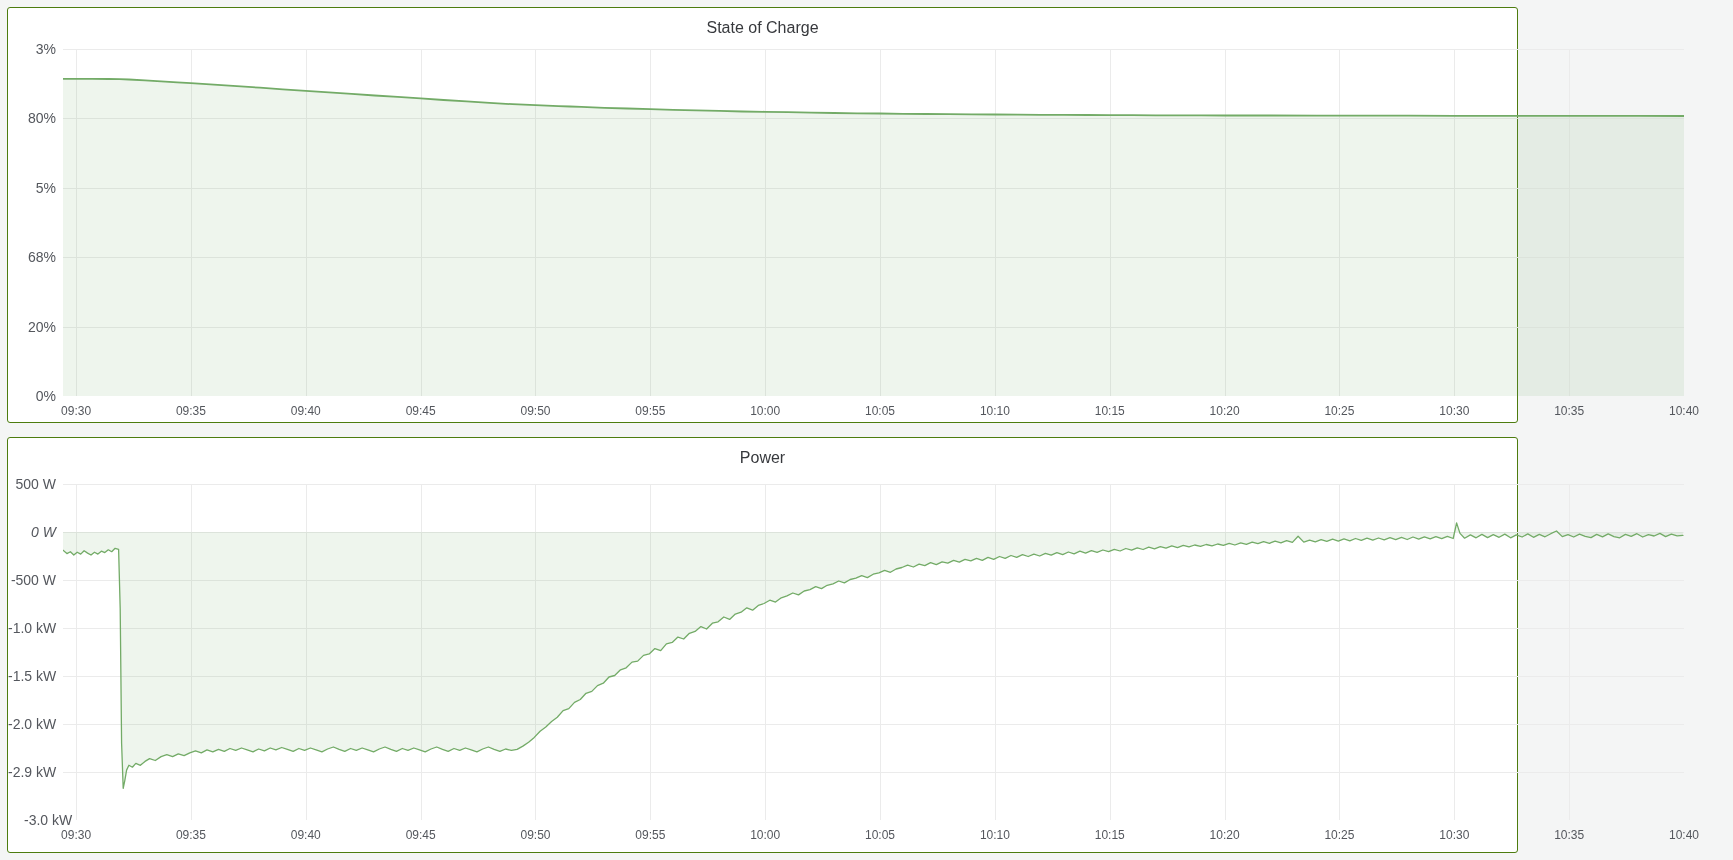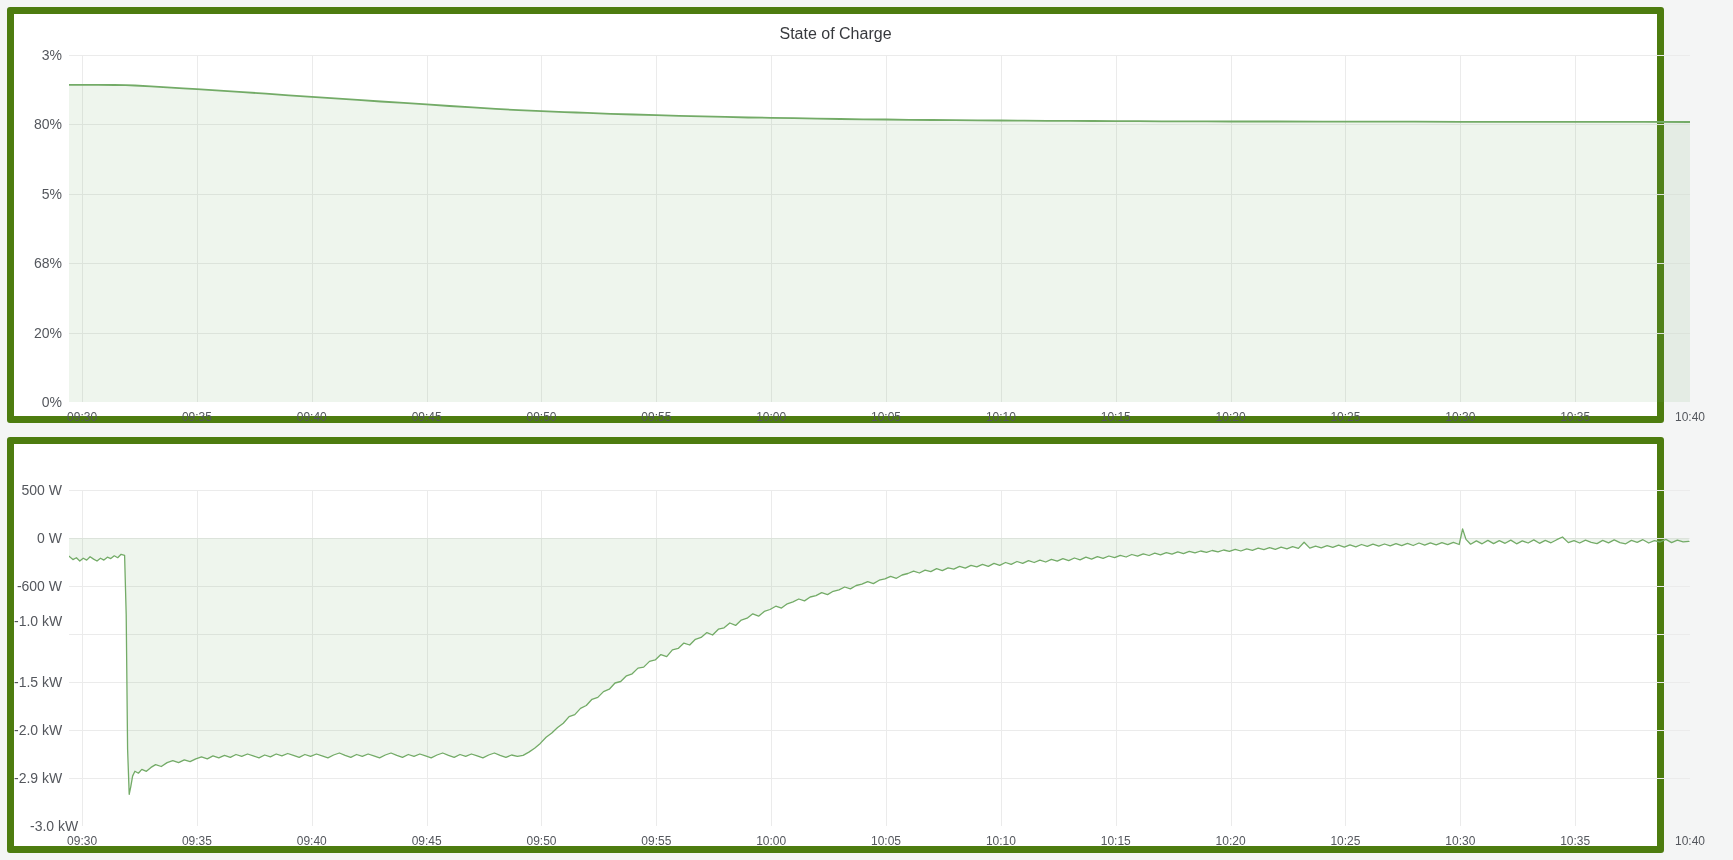--- a/index.html
+++ b/index.html
@@ -3,23 +3,23 @@
 <meta charset="utf-8">
 <style>
   html,body{margin:0;padding:0;}
   body{
     width:1733px;height:860px;overflow:hidden;
     background:#f4f5f5;
     font-family:"Liberation Sans", sans-serif;
     position:relative;
   }
   .panel{
-    position:absolute;left:7px;width:1657px;height:416px;
+    position:absolute;left:7px;width:1511px;height:416px;
     background:#ffffff;
-    border:7px solid #4d7c0f;
+    border:1px solid #4d7c0f;
     border-radius:3px;
     box-sizing:border-box;
   }
   .panel-1{top:7px;}
   .panel-2{top:437px;}
   .panel-title{
     position:absolute;top:11px;left:0;right:0;
     text-align:center;
     font-size:16px;font-weight:500;color:#37393d;
     cursor:pointer;
@@ -94,20 +94,21 @@
     <div class="x-tick" style="left: 986.897px; top: 395px;">10:10</div>
     <div class="x-tick" style="left: 1101.75px; top: 395px;">10:15</div>
     <div class="x-tick" style="left: 1216.6px; top: 395px;">10:20</div>
     <div class="x-tick" style="left: 1331.45px; top: 395px;">10:25</div>
     <div class="x-tick" style="left: 1446.3px; top: 395px;">10:30</div>
     <div class="x-tick" style="left: 1561.15px; top: 395px;">10:35</div>
     <div class="x-tick" style="left: 1676px; top: 395px;">10:40</div>
   </section>
 
 <section class="panel panel-2">
+  <header class="panel-title">Power</header>
   <div class="plot">
       <svg width="1621" height="336" viewBox="0 0 1621 336">
         <line x1="0" x2="1621" y1="0.5" y2="0.5" stroke="#ebebeb" stroke-width="1"></line>
         <line x1="0" x2="1621" y1="48.5" y2="48.5" stroke="#ebebeb" stroke-width="1"></line>
         <line x1="0" x2="1621" y1="96.5" y2="96.5" stroke="#ebebeb" stroke-width="1"></line>
         <line x1="0" x2="1621" y1="144.5" y2="144.5" stroke="#ebebeb" stroke-width="1"></line>
         <line x1="0" x2="1621" y1="192.5" y2="192.5" stroke="#ebebeb" stroke-width="1"></line>
         <line x1="0" x2="1621" y1="240.5" y2="240.5" stroke="#ebebeb" stroke-width="1"></line>
         <line x1="0" x2="1621" y1="288.5" y2="288.5" stroke="#ebebeb" stroke-width="1"></line>
         <line x1="0" x2="1621" y1="336.5" y2="336.5" stroke="#ebebeb" stroke-width="1"></line>
@@ -124,23 +125,23 @@
         <line y1="0" y2="336" x1="1162.5" x2="1162.5" stroke="#ebebeb" stroke-width="1"></line>
         <line y1="0" y2="336" x1="1276.5" x2="1276.5" stroke="#ebebeb" stroke-width="1"></line>
         <line y1="0" y2="336" x1="1391.5" x2="1391.5" stroke="#ebebeb" stroke-width="1"></line>
         <line y1="0" y2="336" x1="1506.5" x2="1506.5" stroke="#ebebeb" stroke-width="1"></line>
         <line y1="0" y2="336" x1="1621.5" x2="1621.5" stroke="#ebebeb" stroke-width="1"></line>
         <polygon points="0.0,48.0 0.0,66.2 3.9,69.6 7.4,67.7 10.8,71.0 14.2,68.2 17.7,70.1 21.1,66.7 24.6,69.1 28.0,71.0 31.5,68.2 34.9,70.1 38.4,67.2 41.8,68.6 45.3,65.8 48.7,67.7 52.1,64.3 55.6,65.3 57.2,124.8 58.6,259.2 60.2,304.3 61.8,296.6 63.6,286.1 65.9,281.3 69.4,283.2 72.8,279.4 77.4,281.3 82.0,277.4 86.6,274.6 92.3,276.5 98.1,272.6 103.8,270.7 109.6,272.6 115.3,269.8 121.1,271.7 126.8,268.8 132.5,266.9 138.3,268.8 144.0,265.9 149.8,267.8 155.5,265.4 161.3,267.4 167.0,264.5 172.7,266.4 178.5,264.0 184.2,265.9 190.0,267.8 195.7,265.0 201.4,266.9 207.2,264.0 212.9,265.9 218.7,263.5 224.4,265.4 230.2,267.4 235.9,264.5 241.6,266.4 247.4,264.0 253.1,265.9 258.9,267.8 264.6,265.0 270.4,263.0 276.1,265.4 281.8,267.4 287.6,264.5 293.3,266.4 299.1,264.0 304.8,265.9 310.6,267.8 316.3,265.0 322.0,263.0 327.8,265.4 333.5,267.4 339.3,264.5 345.0,266.4 350.8,264.0 356.5,265.9 362.2,267.8 368.0,265.0 373.7,263.0 379.5,265.4 385.2,267.4 391.0,264.5 396.7,266.4 402.4,264.0 408.2,265.9 413.9,267.8 419.7,265.0 425.4,263.0 431.1,265.4 436.9,267.4 442.6,265.0 448.4,266.4 454.1,265.4 459.9,262.1 465.6,258.2 471.3,253.4 477.1,247.2 482.8,242.9 488.6,237.6 494.3,233.3 500.1,226.6 505.8,224.6 511.5,218.4 517.3,215.5 523.0,209.3 528.8,207.4 534.5,201.6 540.3,199.2 546.0,193.0 551.7,191.5 557.5,185.8 563.2,183.8 569.0,178.1 574.7,177.1 580.5,171.4 586.2,169.9 591.9,164.6 597.7,166.6 603.4,159.8 609.2,158.4 614.9,153.1 620.7,155.0 626.4,149.3 632.1,147.4 637.9,142.6 643.6,145.0 649.4,139.2 655.1,137.8 660.8,133.0 666.6,135.4 672.3,130.1 678.1,128.2 683.8,123.8 689.6,126.2 695.3,121.4 701.0,119.5 706.8,116.2 712.5,118.1 718.3,113.8 724.0,111.8 729.8,109.0 735.5,110.9 741.2,107.0 747.0,105.6 752.7,102.7 758.5,104.6 764.2,101.3 770.0,99.8 775.7,97.0 781.4,98.9 787.2,95.5 792.9,94.1 798.7,91.7 804.4,93.6 810.2,90.2 815.9,88.8 821.6,86.4 827.4,88.3 833.1,85.0 838.9,83.5 844.6,81.1 850.4,83.0 856.1,80.2 861.8,81.6 867.6,78.7 873.3,80.6 879.1,77.8 884.8,79.2 890.6,76.3 896.3,78.2 902.0,75.4 907.8,76.8 913.5,74.4 919.3,76.3 925.0,73.4 930.7,75.4 936.5,72.5 942.2,74.4 948.0,71.5 953.7,73.4 959.5,70.6 965.2,72.5 970.9,70.1 976.7,72.0 982.4,69.3 988.2,71.2 993.9,68.6 999.7,70.6 1005.4,68.0 1011.1,69.9 1016.9,67.2 1022.6,69.1 1028.4,66.7 1034.1,68.4 1039.9,66.0 1045.6,67.7 1051.3,65.3 1057.1,67.0 1062.8,64.5 1068.6,66.2 1074.3,63.8 1080.1,65.5 1085.8,63.2 1091.5,64.8 1097.3,62.6 1103.0,64.1 1108.8,61.9 1114.5,63.6 1120.3,61.4 1126.0,62.9 1131.7,61.0 1137.5,62.4 1143.2,60.5 1149.0,61.9 1154.7,60.0 1160.4,61.4 1166.2,59.3 1171.9,61.0 1177.7,58.8 1183.4,60.3 1189.2,58.1 1194.9,59.7 1200.6,57.6 1206.4,59.3 1212.1,57.1 1217.9,58.8 1223.6,56.6 1229.4,58.4 1235.1,52.3 1240.8,58.1 1246.6,56.2 1252.3,57.8 1258.1,55.7 1263.8,57.4 1269.6,55.2 1275.3,57.1 1281.0,54.9 1286.8,56.8 1292.5,54.5 1298.3,56.4 1304.0,54.2 1309.8,56.2 1315.5,54.0 1321.2,55.9 1327.0,53.6 1332.7,55.7 1338.5,53.3 1344.2,55.5 1350.0,53.0 1355.7,55.2 1361.4,52.8 1367.2,54.9 1372.9,52.6 1378.7,54.7 1384.4,52.3 1390.2,54.5 1393.6,38.9 1397.0,49.4 1401.6,54.2 1407.4,50.9 1413.1,53.8 1418.9,50.4 1424.6,53.6 1430.3,50.7 1436.1,53.3 1441.8,50.1 1447.6,53.8 1453.3,50.9 1459.1,53.0 1464.8,49.9 1470.5,53.3 1476.3,50.4 1482.0,52.8 1487.8,49.7 1493.5,47.0 1499.3,52.6 1505.0,50.7 1510.7,53.0 1516.5,50.1 1522.2,52.3 1528.0,53.6 1533.7,50.4 1539.5,52.8 1545.2,49.9 1550.9,52.6 1556.7,53.8 1562.4,50.4 1568.2,52.3 1573.9,49.7 1579.7,53.0 1585.4,50.7 1591.1,52.0 1596.9,49.4 1602.6,52.6 1608.4,50.1 1614.1,51.8 1619.9,51.4 1619.9,48.0" fill="rgba(115,171,103,0.12)"></polygon>
         <polyline points="0.0,66.2 3.9,69.6 7.4,67.7 10.8,71.0 14.2,68.2 17.7,70.1 21.1,66.7 24.6,69.1 28.0,71.0 31.5,68.2 34.9,70.1 38.4,67.2 41.8,68.6 45.3,65.8 48.7,67.7 52.1,64.3 55.6,65.3 57.2,124.8 58.6,259.2 60.2,304.3 61.8,296.6 63.6,286.1 65.9,281.3 69.4,283.2 72.8,279.4 77.4,281.3 82.0,277.4 86.6,274.6 92.3,276.5 98.1,272.6 103.8,270.7 109.6,272.6 115.3,269.8 121.1,271.7 126.8,268.8 132.5,266.9 138.3,268.8 144.0,265.9 149.8,267.8 155.5,265.4 161.3,267.4 167.0,264.5 172.7,266.4 178.5,264.0 184.2,265.9 190.0,267.8 195.7,265.0 201.4,266.9 207.2,264.0 212.9,265.9 218.7,263.5 224.4,265.4 230.2,267.4 235.9,264.5 241.6,266.4 247.4,264.0 253.1,265.9 258.9,267.8 264.6,265.0 270.4,263.0 276.1,265.4 281.8,267.4 287.6,264.5 293.3,266.4 299.1,264.0 304.8,265.9 310.6,267.8 316.3,265.0 322.0,263.0 327.8,265.4 333.5,267.4 339.3,264.5 345.0,266.4 350.8,264.0 356.5,265.9 362.2,267.8 368.0,265.0 373.7,263.0 379.5,265.4 385.2,267.4 391.0,264.5 396.7,266.4 402.4,264.0 408.2,265.9 413.9,267.8 419.7,265.0 425.4,263.0 431.1,265.4 436.9,267.4 442.6,265.0 448.4,266.4 454.1,265.4 459.9,262.1 465.6,258.2 471.3,253.4 477.1,247.2 482.8,242.9 488.6,237.6 494.3,233.3 500.1,226.6 505.8,224.6 511.5,218.4 517.3,215.5 523.0,209.3 528.8,207.4 534.5,201.6 540.3,199.2 546.0,193.0 551.7,191.5 557.5,185.8 563.2,183.8 569.0,178.1 574.7,177.1 580.5,171.4 586.2,169.9 591.9,164.6 597.7,166.6 603.4,159.8 609.2,158.4 614.9,153.1 620.7,155.0 626.4,149.3 632.1,147.4 637.9,142.6 643.6,145.0 649.4,139.2 655.1,137.8 660.8,133.0 666.6,135.4 672.3,130.1 678.1,128.2 683.8,123.8 689.6,126.2 695.3,121.4 701.0,119.5 706.8,116.2 712.5,118.1 718.3,113.8 724.0,111.8 729.8,109.0 735.5,110.9 741.2,107.0 747.0,105.6 752.7,102.7 758.5,104.6 764.2,101.3 770.0,99.8 775.7,97.0 781.4,98.9 787.2,95.5 792.9,94.1 798.7,91.7 804.4,93.6 810.2,90.2 815.9,88.8 821.6,86.4 827.4,88.3 833.1,85.0 838.9,83.5 844.6,81.1 850.4,83.0 856.1,80.2 861.8,81.6 867.6,78.7 873.3,80.6 879.1,77.8 884.8,79.2 890.6,76.3 896.3,78.2 902.0,75.4 907.8,76.8 913.5,74.4 919.3,76.3 925.0,73.4 930.7,75.4 936.5,72.5 942.2,74.4 948.0,71.5 953.7,73.4 959.5,70.6 965.2,72.5 970.9,70.1 976.7,72.0 982.4,69.3 988.2,71.2 993.9,68.6 999.7,70.6 1005.4,68.0 1011.1,69.9 1016.9,67.2 1022.6,69.1 1028.4,66.7 1034.1,68.4 1039.9,66.0 1045.6,67.7 1051.3,65.3 1057.1,67.0 1062.8,64.5 1068.6,66.2 1074.3,63.8 1080.1,65.5 1085.8,63.2 1091.5,64.8 1097.3,62.6 1103.0,64.1 1108.8,61.9 1114.5,63.6 1120.3,61.4 1126.0,62.9 1131.7,61.0 1137.5,62.4 1143.2,60.5 1149.0,61.9 1154.7,60.0 1160.4,61.4 1166.2,59.3 1171.9,61.0 1177.7,58.8 1183.4,60.3 1189.2,58.1 1194.9,59.7 1200.6,57.6 1206.4,59.3 1212.1,57.1 1217.9,58.8 1223.6,56.6 1229.4,58.4 1235.1,52.3 1240.8,58.1 1246.6,56.2 1252.3,57.8 1258.1,55.7 1263.8,57.4 1269.6,55.2 1275.3,57.1 1281.0,54.9 1286.8,56.8 1292.5,54.5 1298.3,56.4 1304.0,54.2 1309.8,56.2 1315.5,54.0 1321.2,55.9 1327.0,53.6 1332.7,55.7 1338.5,53.3 1344.2,55.5 1350.0,53.0 1355.7,55.2 1361.4,52.8 1367.2,54.9 1372.9,52.6 1378.7,54.7 1384.4,52.3 1390.2,54.5 1393.6,38.9 1397.0,49.4 1401.6,54.2 1407.4,50.9 1413.1,53.8 1418.9,50.4 1424.6,53.6 1430.3,50.7 1436.1,53.3 1441.8,50.1 1447.6,53.8 1453.3,50.9 1459.1,53.0 1464.8,49.9 1470.5,53.3 1476.3,50.4 1482.0,52.8 1487.8,49.7 1493.5,47.0 1499.3,52.6 1505.0,50.7 1510.7,53.0 1516.5,50.1 1522.2,52.3 1528.0,53.6 1533.7,50.4 1539.5,52.8 1545.2,49.9 1550.9,52.6 1556.7,53.8 1562.4,50.4 1568.2,52.3 1573.9,49.7 1579.7,53.0 1585.4,50.7 1591.1,52.0 1596.9,49.4 1602.6,52.6 1608.4,50.1 1614.1,51.8 1619.9,51.4" fill="none" stroke="#73ab67" stroke-width="1.3" stroke-linejoin="round" stroke-linecap="round"></polyline>
       </svg>
     </div>
 <div class="y-tick" style="top: 38px;">500 W</div>
-    <div class="y-tick" style="top: 86px;">0 W</div>
-    <div class="y-tick" style="top: 134px;">-600 W</div>
-    <div class="y-tick" style="top: 169px; text-align: center;">-1.0 kW</div>
+    <div class="y-tick" style="top: 86px; font-style: italic;">0 W</div>
+    <div class="y-tick" style="top: 134px;">-500 W</div>
+    <div class="y-tick" style="top: 182px; text-align: center;">-1.0 kW</div>
     <div class="y-tick" style="top: 230px;">-1.5 kW</div>
     <div class="y-tick" style="top: 278px;">-2.0 kW</div>
     <div class="y-tick" style="top: 326px;">-2.9 kW</div>
     <div class="y-tick" style="top: 374px; margin-left: 16px;">-3.0 kW</div>
     <div class="x-tick" style="left: 68.093px; top: 389px;">09:30</div>
     <div class="x-tick" style="left: 182.943px; top: 389px;">09:35</div>
     <div class="x-tick" style="left: 297.794px; top: 389px;">09:40</div>
     <div class="x-tick" style="left: 412.644px; top: 389px;">09:45</div>
     <div class="x-tick" style="left: 527.495px; top: 389px;">09:50</div>
     <div class="x-tick" style="left: 642.345px; top: 389px;">09:55</div>

